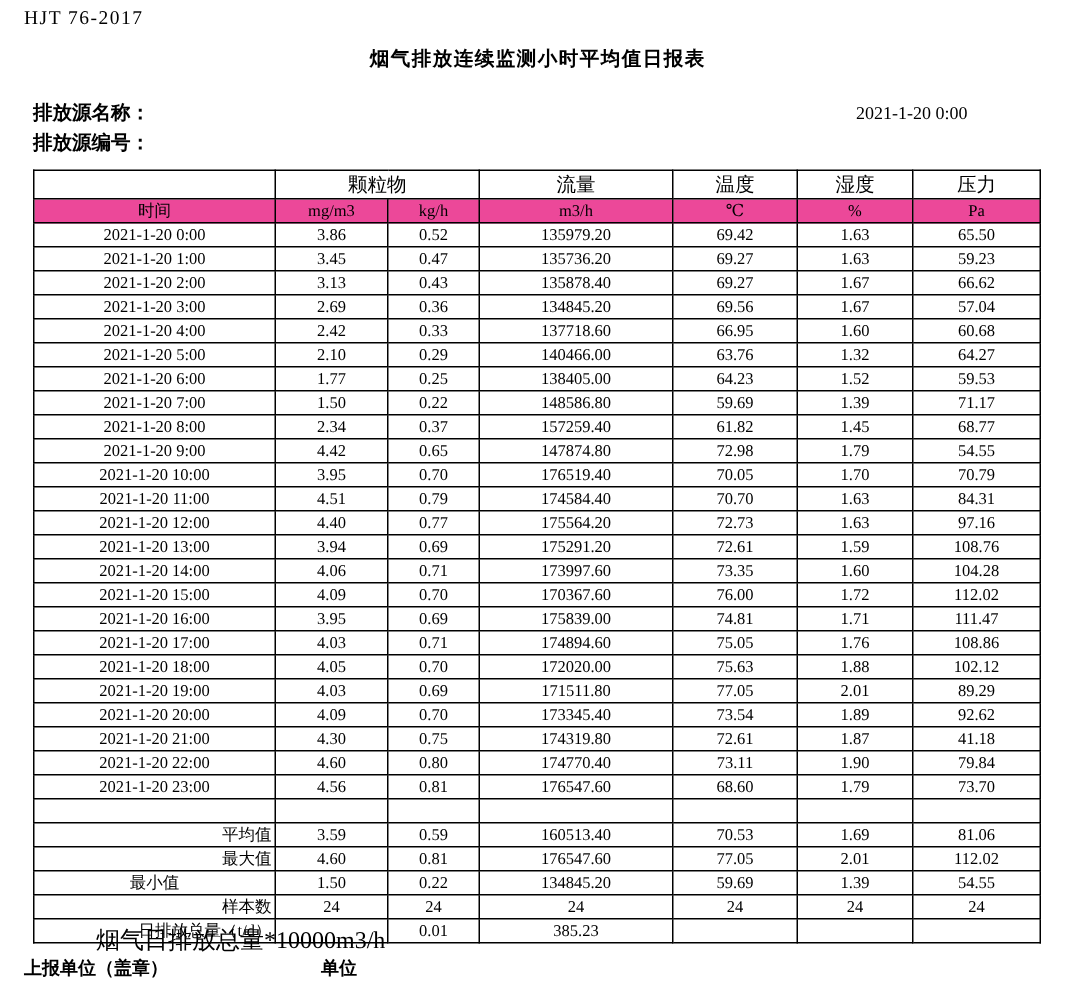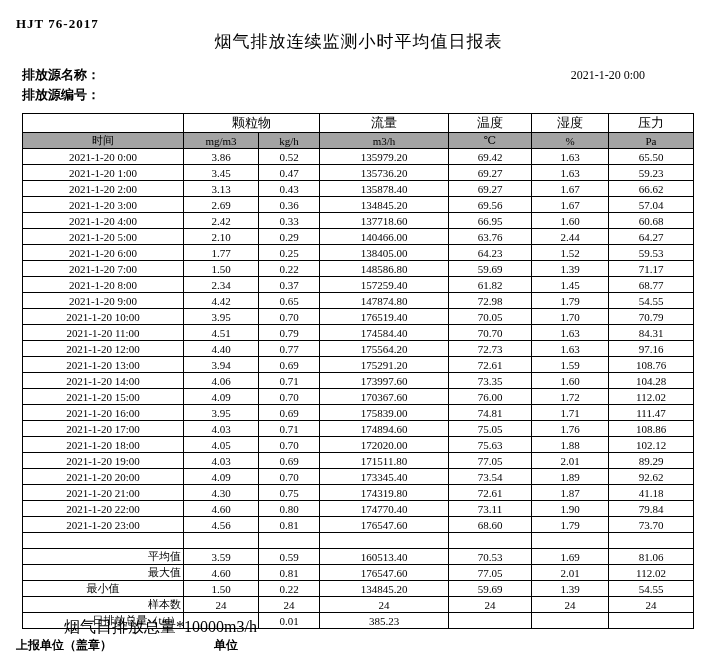--- a/index.html
+++ b/index.html
@@ -5,29 +5,29 @@
   html,body{margin:0;padding:0;}
   body{
     width:717px;height:658px;
     background:#ffffff;
     font-family:"Liberation Sans","DejaVu Sans",sans-serif;
     color:#000;
     position:relative;
     overflow:hidden;
   }
   .std-code{
-    position:absolute;left:16px;top:16px;
-    font-family:"Liberation Serif","DejaVu Serif",serif;
-    font-weight:bold;font-size:13px;letter-spacing:1px;
+    position:absolute;left:16px;top:4px;
+    font-family:"Liberation Serif","DejaVu Serif",serif;
+    font-weight:normal;font-size:13px;letter-spacing:1px;
   }
   .doc-title{
     position:absolute;left:0;top:30px;width:717px;
     text-align:center;
     font-family:"Liberation Serif","DejaVu Serif",serif;
-    font-weight:normal;font-size:17px;letter-spacing:1px;
+    font-weight:bold;font-size:13px;letter-spacing:1px;
   }
   .src-name{
     position:absolute;left:22px;top:66px;font-size:13px;font-weight:bold;
     font-family:"Liberation Serif","DejaVu Serif",serif;
   }
   .src-no{
     position:absolute;left:22px;top:86px;font-size:13px;font-weight:bold;
     font-family:"Liberation Serif","DejaVu Serif",serif;
     text-align:right;
   }
@@ -42,21 +42,21 @@
     font-family:"Liberation Serif","DejaVu Serif",serif;
   }
   table.main td{
     border:1px solid #000;
     text-align:center;
     height:15px;
     padding:0 2px;
     white-space:nowrap;
   }
   .hdr-main td{height:27px;font-size:13px;}
-  .unit-row td{background:#a3a3a3;height:16px;font-size:11px;}
+  .unit-row td{background:#ec4899;height:16px;font-size:11px;}
   .c-time{width:146px;text-align:center;}
   .c-pm1{width:70px;}
   .c-pm2{width:56px;}
   .c-flow{width:124px;}
   .c-temp{width:78px;}
   .c-hum{width:72px;}
   .c-pres{width:80px;}
   .time-cell{text-align:center;}
   .val{text-align:center;}
   .stat-label{text-align:right;padding-right:6px;}
@@ -147,21 +147,21 @@
         <td class="c-temp val">66.95</td>
         <td class="c-hum val">1.60</td>
         <td class="c-pres val">60.68</td>
       </tr>
       <tr>
         <td class="c-time time-cell">2021-1-20 5:00</td>
         <td class="c-pm1 val">2.10</td>
         <td class="c-pm2 val">0.29</td>
         <td class="c-flow val">140466.00</td>
         <td class="c-temp val">63.76</td>
-        <td class="c-hum val">2.44</td>
+        <td class="c-hum val">1.32</td>
         <td class="c-pres val">64.27</td>
       </tr>
       <tr>
         <td class="c-time time-cell">2021-1-20 6:00</td>
         <td class="c-pm1 val">1.77</td>
         <td class="c-pm2 val">0.25</td>
         <td class="c-flow val">138405.00</td>
         <td class="c-temp val">64.23</td>
         <td class="c-hum val">1.52</td>
         <td class="c-pres val">59.53</td>

